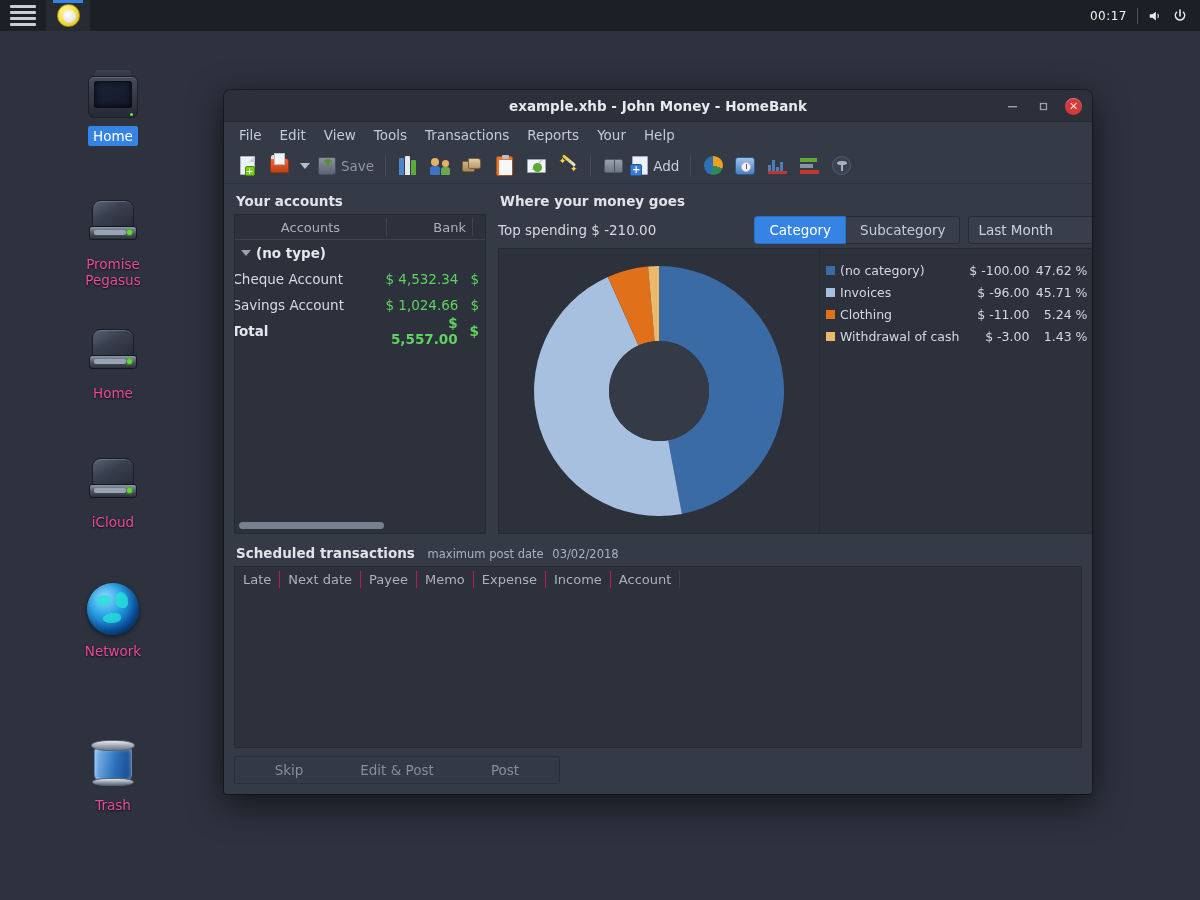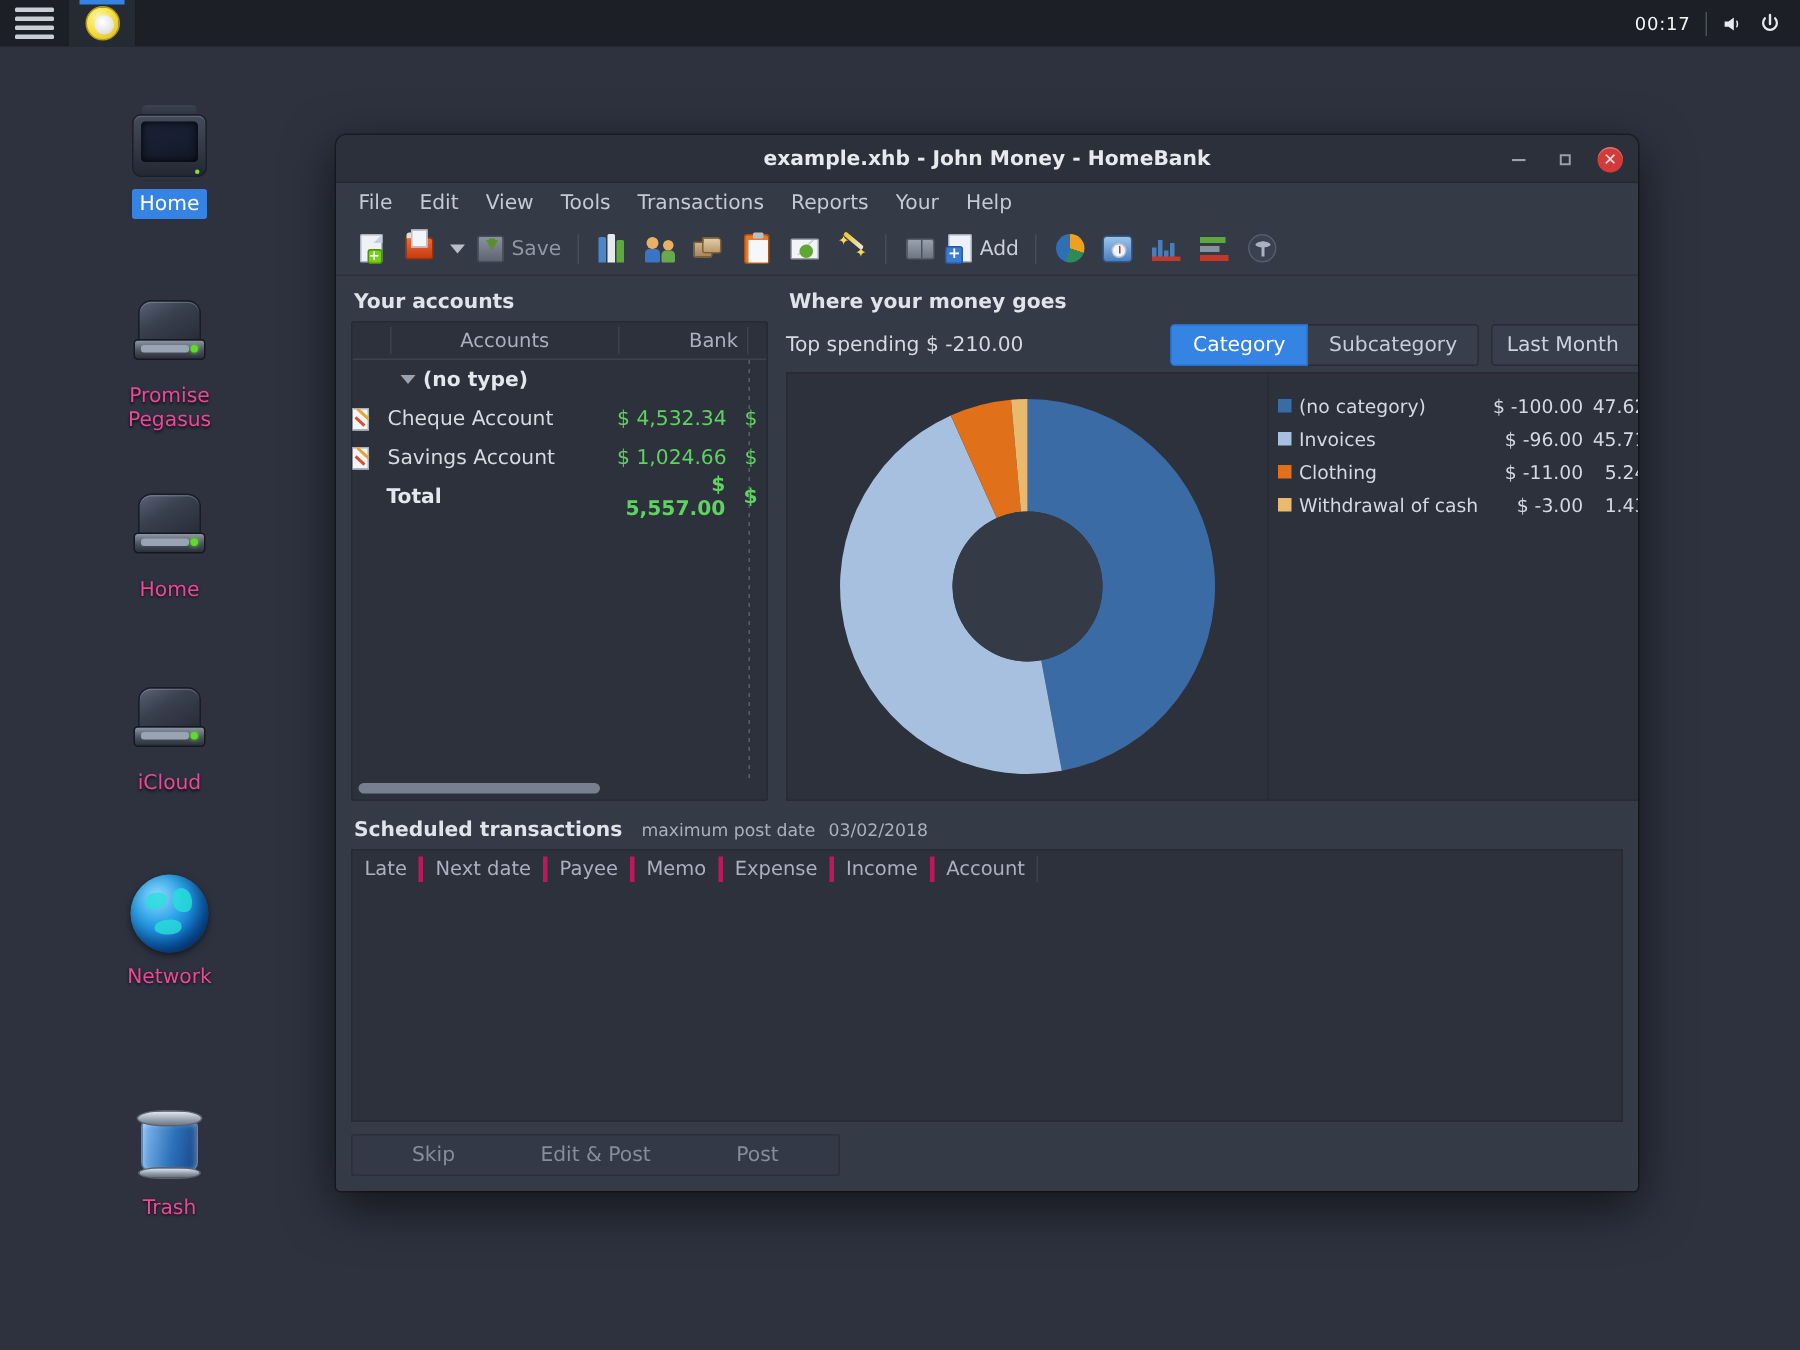--- a/index.html
+++ b/index.html
@@ -193,21 +193,21 @@
   .circico{width:19px;height:19px;border-radius:50%;background:#3a4150;border:1px solid #555d6d;position:relative;}
   .circico::after{content:"";position:absolute;left:8px;top:4px;width:2px;height:10px;background:#aab2c0;}
   .circico::before{content:"";position:absolute;left:4px;top:4px;width:10px;height:4px;border-radius:50%;background:#aab2c0;}
 
   
   #content { flex:1; padding: 6px 10px 10px 10px; display:flex; flex-direction:column; }
   .sec-title { font-size:13.5px; font-weight:bold; color:#dfe3ea; padding: 3px 2px 5px 2px; }
   .sec-sub { font-size:11.5px; color:#aab1be; font-weight:normal; margin-left:8px; }
 
   #upper { display:flex; gap:12px; height: 344px; }
-  #acct-col { width: 278px; display:flex; flex-direction:column; }
+  #acct-col { width: 252px; display:flex; flex-direction:column; }
   #chart-col { flex:1; display:flex; flex-direction:column; }
 
   .panel-box { background:#2c313c; border:1px solid #252a33; border-radius:2px; flex:1; }
 
   
   #acct-tree { display:flex; flex-direction:column; position:relative; overflow:hidden;align-items:flex-end; }
   .tree-head { display:flex; height:25px; align-items:center; border-bottom:1px solid #3c424e;
      font-size:13px; color:#aab1be; }
   .th { padding: 0 6px; border-right:1px solid #3c424e; height:18px; display:flex; align-items:center; }
   .th.c0 { width:26px; }
@@ -252,21 +252,21 @@
   .lrow { display:flex; align-items:center; height:22px; font-size:12.5px; color:#d3d8e1; }
   .lsw { width:9px; height:9px; margin-right:5px; flex:none; }
   .lname { flex:1; white-space:nowrap; overflow:hidden; }
   .lamt { width:70px; text-align:right; }
   .lpct { width:58px; text-align:right; }
 
   
   #sched { margin-top:8px; flex:1; display:flex; flex-direction:column; }
   #sched-box { background:#2c313c; border:1px solid #252a33; flex:1; display:flex; flex-direction:column; }
   .sched-head { display:flex; height:24px; align-items:center; font-size:13px; color:#aab1be; }
-  .sh { padding: 0 8px; border-right:3px solid #be185d; height:17px; display:flex; align-items:center; }
+  .sh { padding: 0 8px; border-right:1px solid #be185d; height:17px; display:flex; align-items:center; }
   .sh.last { border-right:1px solid #3c424e; }
   #sched-btns { margin-top:8px; display:flex; width:326px; height:28px;
      background:#333946; border:1px solid #2a2f39; border-radius:2px; }
   .sbtn { flex:1; display:flex; align-items:center; justify-content:center;
      font-size:13.5px; color:#868d9b; }
 </style>
 </head>
 <body>
 
 <div id="top-panel">

